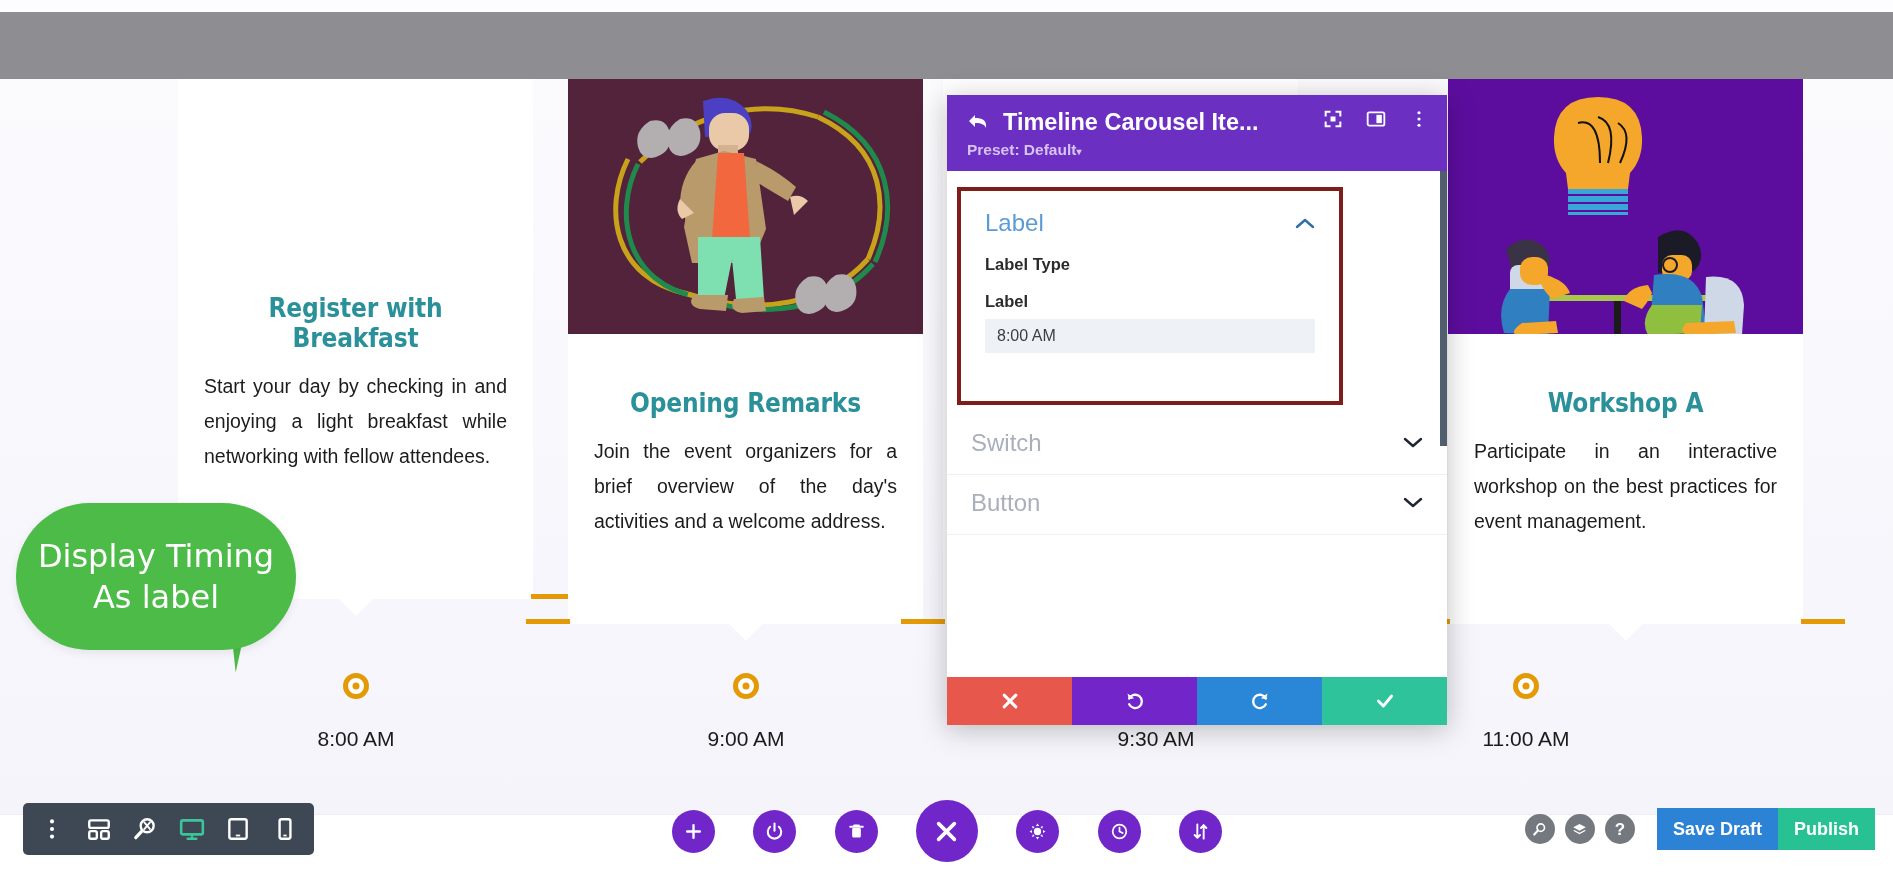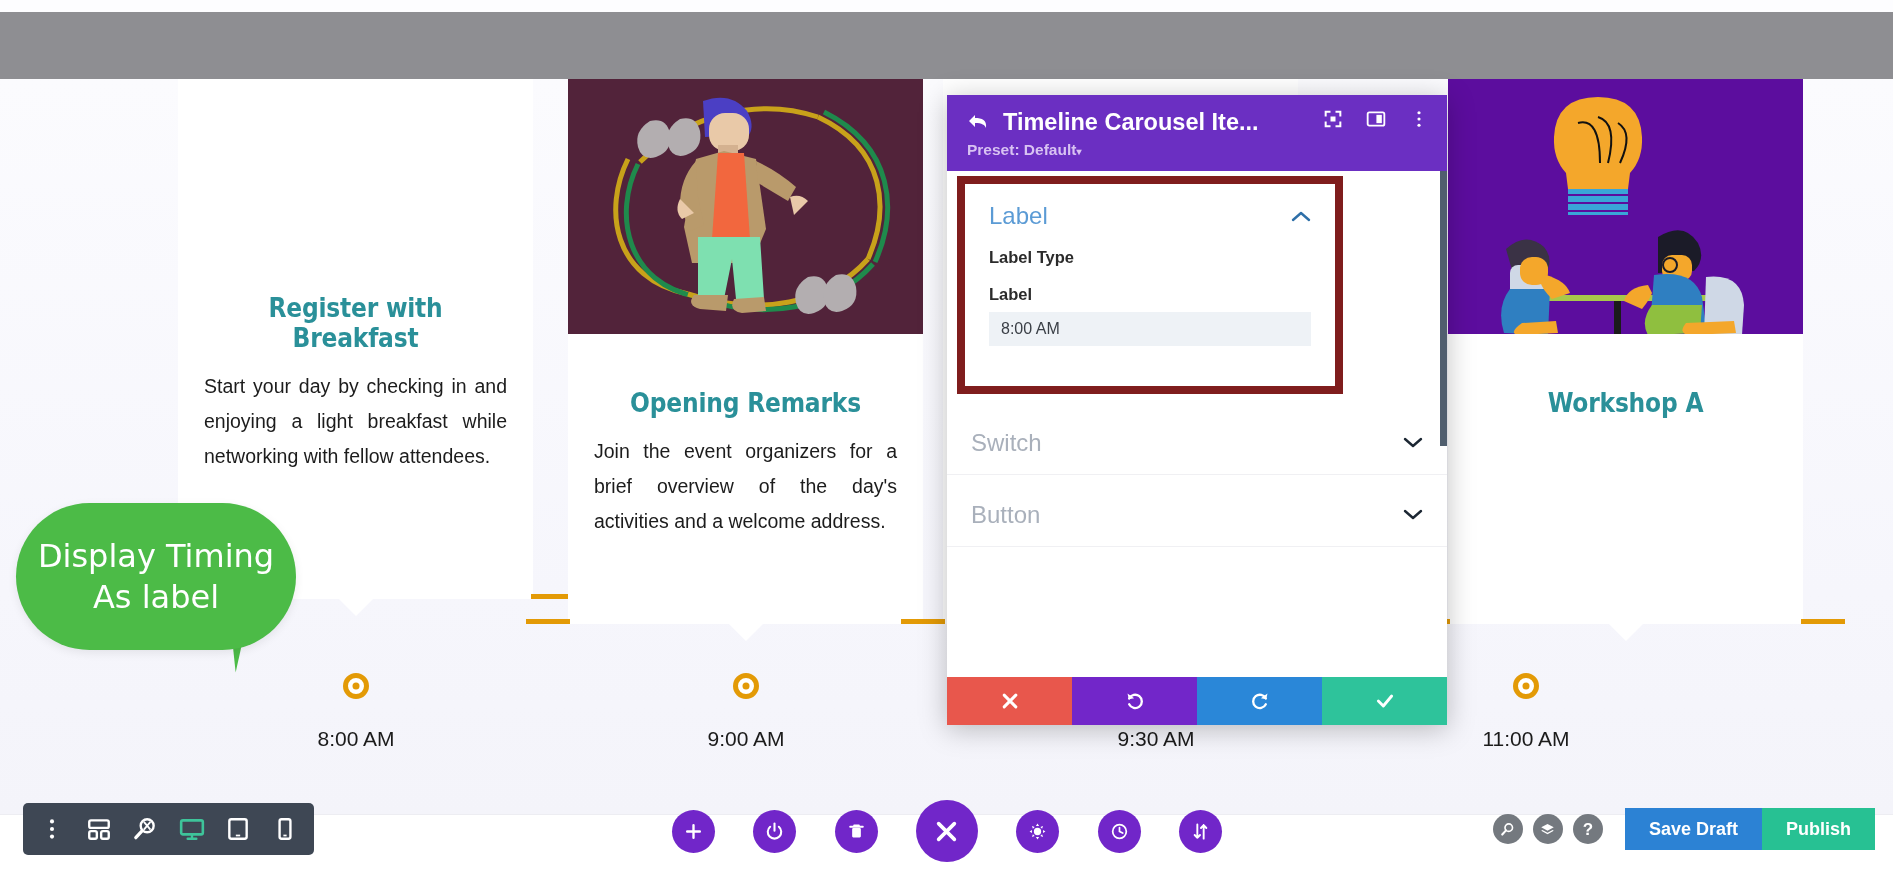--- a/index.html
+++ b/index.html
@@ -115,22 +115,22 @@
   .tabs { display: flex; background: #7b3ad1; }
   .tab {
     padding: 14px 0 15px 0; width: 113px; text-align: center;
     color: #ffffff; font-size: 17px; font-weight: bold; cursor: pointer;
   }
   .tab.active { background: #8d4ee0; }
 
   .modal-body { flex: 1 1 auto; background: #ffffff; position: relative; overflow: hidden; }
 
   .hl-box {
-    position: absolute; left: 10px; top: 5px; width: 386px; height: 218px;
-    border: 8px solid #7f1d1d; background: #ffffff;
+    position: absolute; left: 10px; top: 16px; width: 386px; height: 218px;
+    border: 4px solid #7f1d1d; background: #ffffff;
   }
   .section-open { padding: 18px 24px 8px 24px; }
   .sec-head { display: flex; align-items: center; justify-content: space-between; }
   .sec-title { font-size: 24px; color: #5b9bd5; }
   .sec-title.muted { color: #a9b0bb; }
   .chev { width: 20px; height: 13px; }
 
   .field-label { font-size: 16.5px; color: #2b2b2b; font-weight: bold; margin: 18px 0 8px 0; }
   .field-input {
     height: 34px; background: #eef2f6; border: none; width: 100%;
@@ -138,21 +138,21 @@
     font-size: 16px; color: #3a3f46; position: relative;
   }
   .spin { position: absolute; right: 13px; top: 50%; transform: translateY(-50%); }
 
   .section-row {
     position: absolute; left: 0; width: 100%; padding: 0 24px;
     height: 64px; display: flex; align-items: center; justify-content: space-between;
     border-bottom: 1px solid #f0f0f3;
   }
   .section-row.r1 { top: 240px; }
-  .section-row.r2 { top: 312px; gap: 14px; }
+  .section-row.r2 { top: 300px; gap: 14px; }
 
   .modal-scroll {
     position: absolute; right: 0; top: 0; width: 7px; height: 275px;
     background: #505e6e;
   }
 
   .modal-foot { display: flex; height: 48px; flex: 0 0 auto; }
   .foot-btn { flex: 1 1 0; display: flex; align-items: center; justify-content: center; cursor: pointer; }
   .foot-btn svg { width: 20px; height: 20px; }
 
@@ -181,21 +181,21 @@
     display: flex; align-items: center; gap: 10px;
   }
   .gray-btn {
     width: 30px; height: 30px; border-radius: 50%; background: #74797f;
     display: flex; align-items: center; justify-content: center; cursor: pointer;
   }
   .gray-btn svg { width: 15px; height: 15px; }
   .gray-btn span { color:#fff; font-size: 17px; font-weight: bold; line-height: 1; }
   .action-group { display: flex; margin-left: 12px; }
   .act-btn {
-    height: 42px; padding: 0 24px; display: flex; align-items: center;
+    height: 42px; padding: 0 16px; display: flex; align-items: center;
     color: #ffffff; font-size: 18px; font-weight: bold; cursor: pointer;
   }
   .act-btn.draft { background: #2c82d4; }
   .act-btn.publish { background: #27c193; }
 
   .bottom-strip {
     position: absolute; left: 0; bottom: 0; width: 1893px; height: 68px; background: #ffffff;
   }
   .hairline { position:absolute; left:0; top:0; width:100%; height:1px; background:#ededf2; }
 </style>
@@ -282,20 +282,21 @@
         <rect x="214" y="176" width="30" height="26" rx="10" fill="#f4a72b"></rect>
         <circle cx="222" cy="186" r="7" fill="none" stroke="#1b1b28" stroke-width="2"></circle>
         <path d="M206 196 q40 -6 48 22 l4 30 h-56z" fill="#2f7fc1"></path>
         <path d="M204 226 q-12 16 -4 30 l52 -2 l2 -28z" fill="#8fbf3f"></path>
         <path d="M200 206 q-20 2 -24 16 l18 8 q8 -10 10 -16z" fill="#f4a72b"></path>
         <path d="M258 198 q36 -4 38 28 l-2 30 h-38z" fill="#cfd8e6"></path>
         <path d="M238 244 q-8 10 2 12 l48 -2 l-2 -12z" fill="#f4a72b"></path>
       </svg>
       <div class="card-body">
         <div class="card-title">Workshop A</div>
+        <div class="card-desc">Participate in an interactive workshop on the best practices for event management.</div>
       </div>
       <div class="bar-left"></div>
       <div class="bar-right"></div>
       <div class="nub"></div>
     </div>
 
     <div class="marker" style="left:343px; top:594px;"></div>
     <div class="marker" style="left:733px; top:594px;"></div>
     <div class="marker" style="left:1108px; top:594px;"></div>
     <div class="marker" style="left:1513px; top:594px;"></div>

